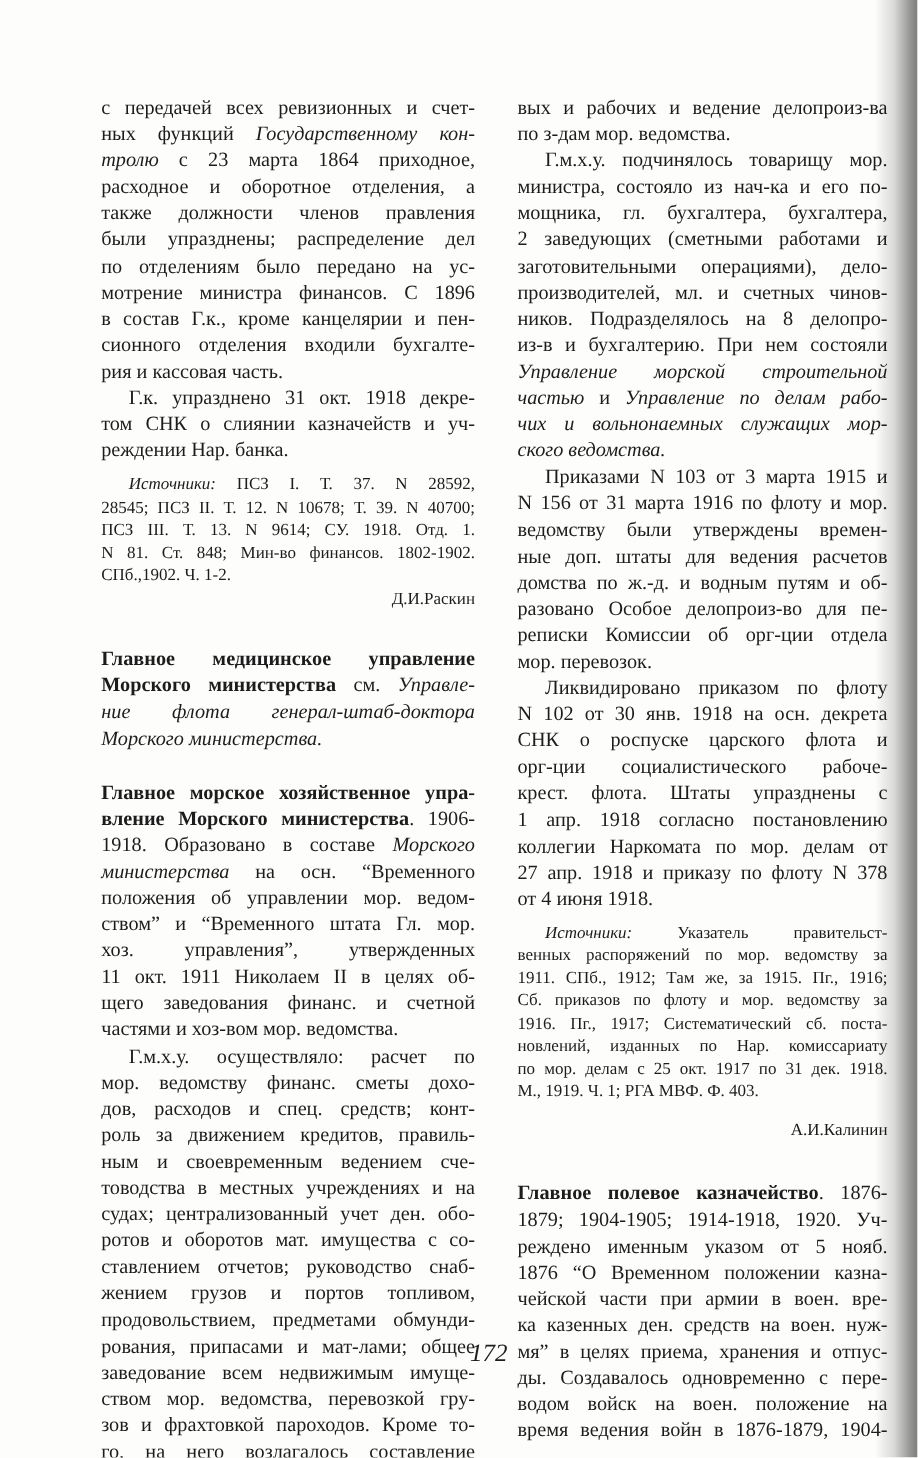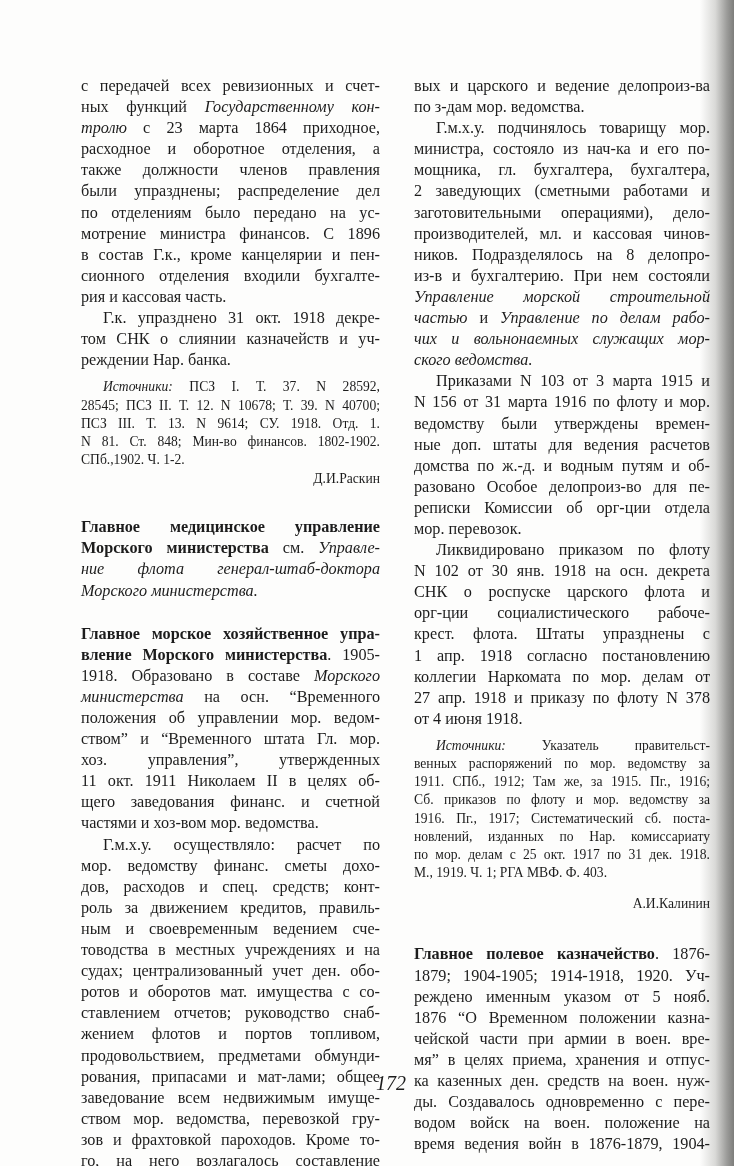--- a/index.html
+++ b/index.html
@@ -72,59 +72,59 @@
     <span class="line b">Главное медицинское управление</span>
     <span class="line"><span class="b">Морского министерства</span> <span>см.</span> <span class="i">Управле-</span></span>
     <span class="line i">ние флота генерал-штаб-доктора</span>
     <span class="line last i">Морского министерства.</span>
   </div>
 
   <div class="gap-l" style="height:22px"></div>
 
   <div>
     <span class="line b">Главное морское хозяйственное упра-</span>
-    <span class="line"><span class="b">вление Морского министерства</span><span>. 1905-</span></span>
+    <span class="line"><span class="b">вление Морского министерства</span><span>. 1906-</span></span>
     <span class="line"><span>1918. Образовано в составе</span> <span class="i">Морского</span></span>
     <span class="line"><span class="i">министерства</span> <span>на осн. “Временного</span></span>
     <span class="line">положения об управлении мор. ведом-</span>
     <span class="line">ством” и “Временного штата Гл. мор.</span>
     <span class="line">хоз. управления”, утвержденных</span>
     <span class="line">11 окт. 1911 Николаем II в целях об-</span>
     <span class="line">щего заведования финанс. и счетной</span>
     <span class="line last">частями и хоз-вом мор. ведомства.</span>
     <span class="line indent">Г.м.х.у. осуществляло: расчет по</span>
     <span class="line">мор. ведомству финанс. сметы дохо-</span>
     <span class="line">дов, расходов и спец. средств; конт-</span>
     <span class="line">роль за движением кредитов, правиль-</span>
     <span class="line">ным и своевременным ведением сче-</span>
     <span class="line">товодства в местных учреждениях и на</span>
     <span class="line">судах; централизованный учет ден. обо-</span>
     <span class="line">ротов и оборотов мат. имущества с со-</span>
     <span class="line">ставлением отчетов; руководство снаб-</span>
-    <span class="line">жением флотов и портов топливом,</span>
+    <span class="line">жением грузов и портов топливом,</span>
     <span class="line">продовольствием, предметами обмунди-</span>
     <span class="line">рования, припасами и мат-лами; общее</span>
     <span class="line">заведование всем недвижимым имуще-</span>
     <span class="line">ством мор. ведомства, перевозкой гру-</span>
     <span class="line">зов и фрахтовкой пароходов. Кроме то-</span>
     <span class="line">го, на него возлагалось составление</span>
 
   </div>
 </div>
 
 <div class="col col-right">
   <div>
-    <span class="line">вых и царского и ведение делопроиз-ва</span>
+    <span class="line">вых и рабочих и ведение делопроиз-ва</span>
     <span class="line last">по з-дам мор. ведомства.</span>
     <span class="line indent">Г.м.х.у. подчинялось товарищу мор.</span>
     <span class="line">министра, состояло из нач-ка и его по-</span>
     <span class="line">мощника, гл. бухгалтера, бухгалтера,</span>
     <span class="line">2 заведующих (сметными работами и</span>
     <span class="line">заготовительными операциями), дело-</span>
-    <span class="line">производителей, мл. и кассовая чинов-</span>
+    <span class="line">производителей, мл. и счетных чинов-</span>
     <span class="line">ников. Подразделялось на 8 делопро-</span>
     <span class="line">из-в и бухгалтерию. При нем состояли</span>
     <span class="line i">Управление морской строительной</span>
     <span class="line"><span class="i">частью</span> <span>и</span> <span class="i">Управление по делам рабо-</span></span>
     <span class="line i">чих и вольнонаемных служащих мор-</span>
     <span class="line last i">ского ведомства.</span>
     <span class="line indent">Приказами N 103 от 3 марта 1915 и</span>
     <span class="line">N 156 от 31 марта 1916 по флоту и мор.</span>
     <span class="line">ведомству были утверждены времен-</span>
     <span class="line">ные доп. штаты для ведения расчетов</span>
@@ -157,21 +157,21 @@
   </div>
 
   <div class="gap-l" style="height:30px"></div>
 
   <div>
     <span class="line"><span class="b">Главное полевое казначейство</span><span>. 1876-</span></span>
     <span class="line">1879; 1904-1905; 1914-1918, 1920. Уч-</span>
     <span class="line">реждено именным указом от 5 нояб.</span>
     <span class="line">1876 “О Временном положении казна-</span>
     <span class="line">чейской части при армии в воен. вре-</span>
+    <span class="line">ка казенных ден. средств на воен. нуж-</span>
     <span class="line">мя” в целях приема, хранения и отпус-</span>
-    <span class="line">ка казенных ден. средств на воен. нуж-</span>
     <span class="line">ды. Создавалось одновременно с пере-</span>
     <span class="line">водом войск на воен. положение на</span>
     <span class="line">время ведения войн в 1876-1879, 1904-</span>
   </div>
 </div>
 
 <div class="page-number">172</div>
 
 </body></html>

